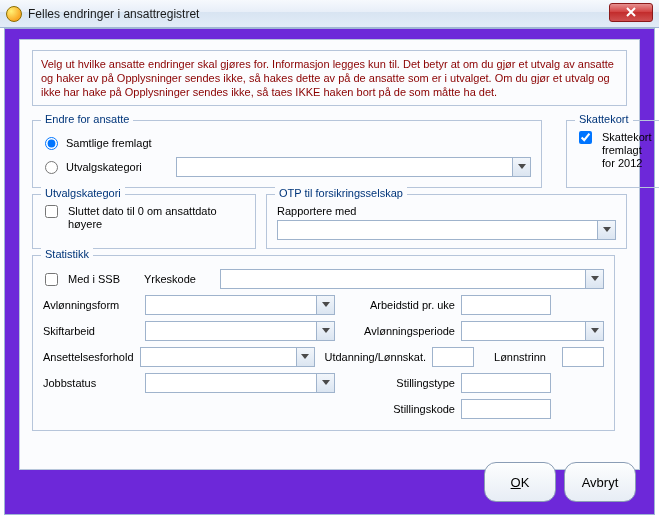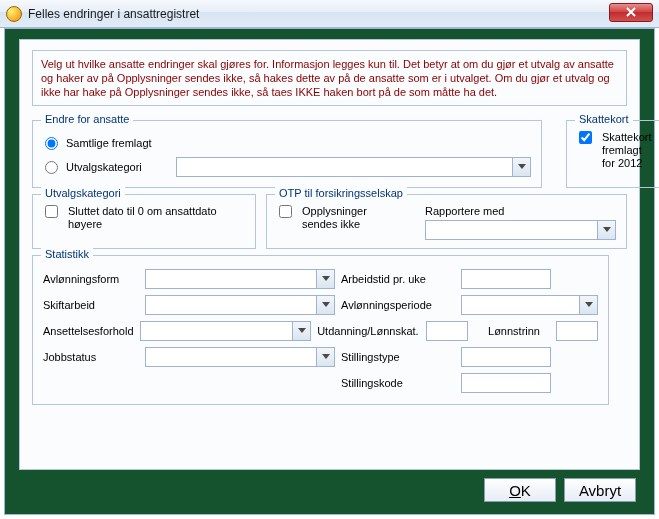--- a/index.html
+++ b/index.html
@@ -43,21 +43,21 @@
     line-height: 16px;
     font-weight: bold;
     cursor: pointer;
   }
   .close-btn svg { display: block; margin: 2px auto 0; }
 
   
   .client {
     position: absolute;
     left: 4px; right: 4px; bottom: 4px; top: 28px;
-    background: #14532d;
+    background: #6d28d9;
     border: 1px solid #9fb6d4;
   }
   .inner-panel {
     position: absolute;
     left: 14px; right: 14px; top: 10px; bottom: 44px;
     background: #fbfcfe;
     border: 1px solid #b6c5da;
   }
 
   
@@ -134,43 +134,43 @@
   .checkbox-row { display: flex; align-items: flex-start; gap: 6px; }
   .checkbox-row label { line-height: 13px; }
 
   
   .row-two { display: flex; gap: 10px; margin: 6px 12px 0 12px; }
   .row-two .groupbox { margin: 0; }
   .gb-ansattregister { flex: 0 0 224px; }
   .gb-otp { flex: 1 1 auto; }
 
   
-  .gb-stat { margin: 6px 30px 10px 12px; }
+  .gb-stat { margin: 6px 24px 10px 12px; }
   .stat-row { display: flex; align-items: center; height: 26px; gap: 6px; }
   .col-label-l { width: 96px; }
   .col-input-l { width: 190px; }
-  .col-label-r { width: 114px; }
+  .col-label-r { width: 114px; text-align: right; }
   .col-input-r { flex: 1; }
 
   .num-small { width: 42px; }
 
   
   .button-row {
     position: absolute;
     right: 18px; bottom: 12px;
     display: flex; gap: 8px;
   }
   .push-btn {
     min-width: 72px;
-    height: 24px;
+    height: 40px;
     border: 1px solid #8a9db5;
     background: linear-gradient(to bottom, #fdfefe, #e7edf5);
-    border-radius: 0;
+    border-radius: 12px;
     font-family: inherit;
-    font-size: 15px;
+    font-size: 13px;
     cursor: pointer;
     padding: 0 10px;
   }
   .push-btn .ul { text-decoration: underline; }
 
   input[type=radio], input[type=checkbox] {
     margin: 0 4px 0 2px;
     width: 13px; height: 13px;
   }
   .chevron { fill: #4a4a4a; }
@@ -234,42 +234,51 @@
         <div class="groupbox-legend">Utvalgskategori</div>
         <div class="checkbox-row">
           <input type="checkbox" style="">
           <label>Sluttet dato til 0 om ansattdato høyere</label>
         </div>
       </div>
 
       <div class="groupbox gb-otp">
         <div class="groupbox-legend">OTP til forsikringsselskap</div>
         <div class="flexline" style="gap:18px; align-items:flex-start">
-          <div class="checkbox-row" style="width:130px">
-            <input type="checkbox" style="">
-            <label style="max-width:90px">Opplysninger sendes ikke</label>
-          </div>
           <div class="grow">
             <div style="margin-bottom:3px">Rapportere med</div>
             <div class="combo">
               <div class="combo-text"></div>
               <div class="combo-btn">
                 <svg width="8" height="6" viewBox="0 0 8 6">
                     <path class="chevron" d="M0 0 L8 0 L4 5 Z"></path>
                   </svg>
               </div>
             </div>
           </div>
         </div>
       </div>
     </div>
 
     <div class="groupbox gb-stat">
       <div class="groupbox-legend">Statistikk</div>
 
+      <div class="stat-row">
+        <input type="checkbox" style="">
+        <span style="width:70px">Med i SSB</span>
+        <span style="width:70px">Yrkeskode</span>
+        <div class="combo grow">
+          <div class="combo-text"></div>
+          <div class="combo-btn">
+            <svg width="8" height="6" viewBox="0 0 8 6">
+                <path class="chevron" d="M0 0 L8 0 L4 5 Z"></path>
+              </svg>
+          </div>
+        </div>
+      </div>
 
       <div class="stat-row">
         <span class="col-label-l">Avlønningsform</span>
         <div class="combo col-input-l">
           <div class="combo-text"></div>
           <div class="combo-btn">
               <svg width="8" height="6" viewBox="0 0 8 6">
                 <path class="chevron" d="M0 0 L8 0 L4 5 Z"></path>
               </svg>
             </div>

